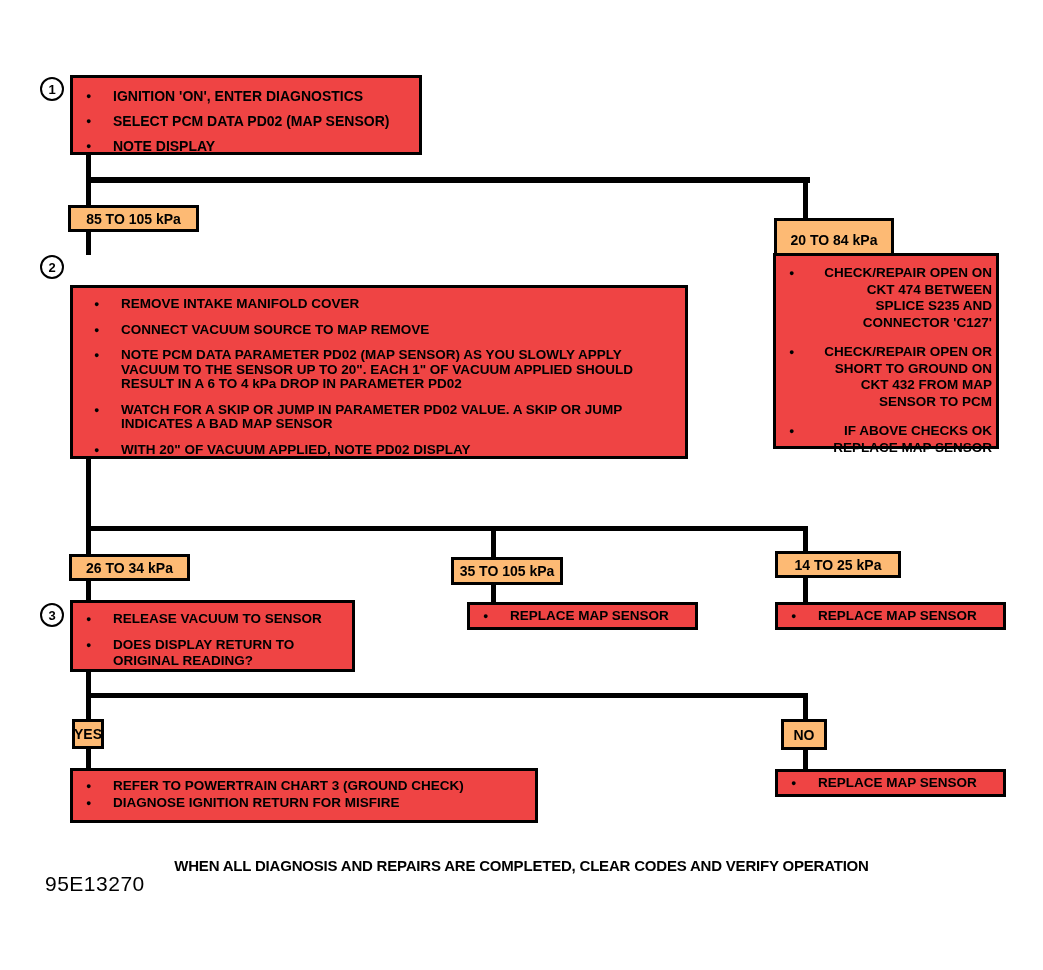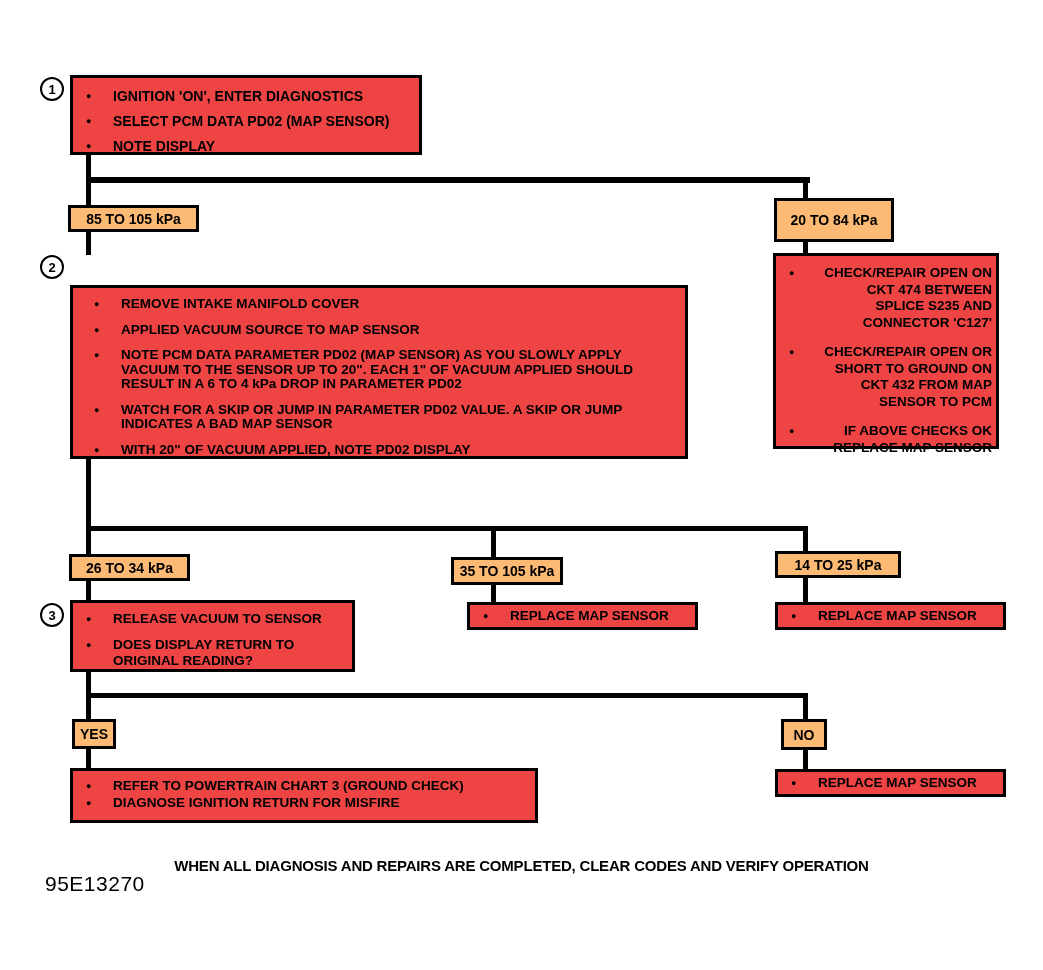--- a/index.html
+++ b/index.html
@@ -105,31 +105,31 @@
     <ul class="bullets">
       <li>IGNITION 'ON', ENTER DIAGNOSTICS</li>
       <li>SELECT PCM DATA PD02 (MAP SENSOR)</li>
       <li>NOTE DISPLAY</li>
     </ul>
   </div>
 
   <div class="label-box" style="left:68px;top:205px;width:131px;height:27px;">
     <span>85 TO 105 kPa</span>
   </div>
-  <div class="label-box" style="left:774px;top:198px;width:120px;height:44px;">
+  <div class="label-box" style="left:774px;top:218px;width:120px;height:44px;">
     <span>20 TO 84 kPa</span>
   </div>
 
   <div class="step-circle" style="left:40px;top:255px;">
     <span>2</span>
   </div>
   <div class="fbox b2" style="left:70px;top:251px;width:618px;height:174px;">
     <ul class="bullets">
       <li>REMOVE INTAKE MANIFOLD COVER</li>
-      <li>APPLIED VACUUM SOURCE TO MAP SENSOR</li>
+      <li>CONNECT VACUUM SOURCE TO MAP REMOVE</li>
       <li>NOTE PCM DATA PARAMETER PD02 (MAP SENSOR) AS YOU SLOWLY APPLY VACUUM TO THE SENSOR UP TO 20". EACH 1" OF VACUUM APPLIED SHOULD RESULT IN A 6 TO 4 kPa DROP IN PARAMETER PD02</li>
       <li>WATCH FOR A SKIP OR JUMP IN PARAMETER PD02 VALUE. A SKIP OR JUMP INDICATES A BAD MAP SENSOR</li>
       <li>WITH 20" OF VACUUM APPLIED, NOTE PD02 DISPLAY</li>
     </ul>
   </div>
 
   <div class="fbox br" style="left:773px;top:253px;width:226px;height:196px;text-align:right;">
     <ul class="bullets">
       <li>CHECK/REPAIR OPEN ON CKT 474 BETWEEN SPLICE S235 AND CONNECTOR 'C127'</li>
       <li>CHECK/REPAIR OPEN OR SHORT TO GROUND ON CKT 432 FROM MAP SENSOR TO PCM</li>
@@ -161,21 +161,21 @@
     <ul class="bullets">
       <li>REPLACE MAP SENSOR</li>
     </ul>
   </div>
   <div class="fbox single" style="left:775px;top:602px;width:231px;height:28px;">
     <ul class="bullets">
       <li>REPLACE MAP SENSOR</li>
     </ul>
   </div>
 
-  <div class="label-box" style="left:72px;top:719px;width:44px;height:30px;">
+  <div class="label-box" style="left:72px;top:719px;width:32px;height:30px;">
     <span>YES</span>
   </div>
   <div class="label-box" style="left:781px;top:719px;width:46px;height:31px;">
     <span>NO</span>
   </div>
 
   <div class="fbox byes" style="left:70px;top:768px;width:468px;height:55px;">
     <ul class="bullets">
       <li>REFER TO POWERTRAIN CHART 3 (GROUND CHECK)</li>
       <li>DIAGNOSE IGNITION RETURN FOR MISFIRE</li>

